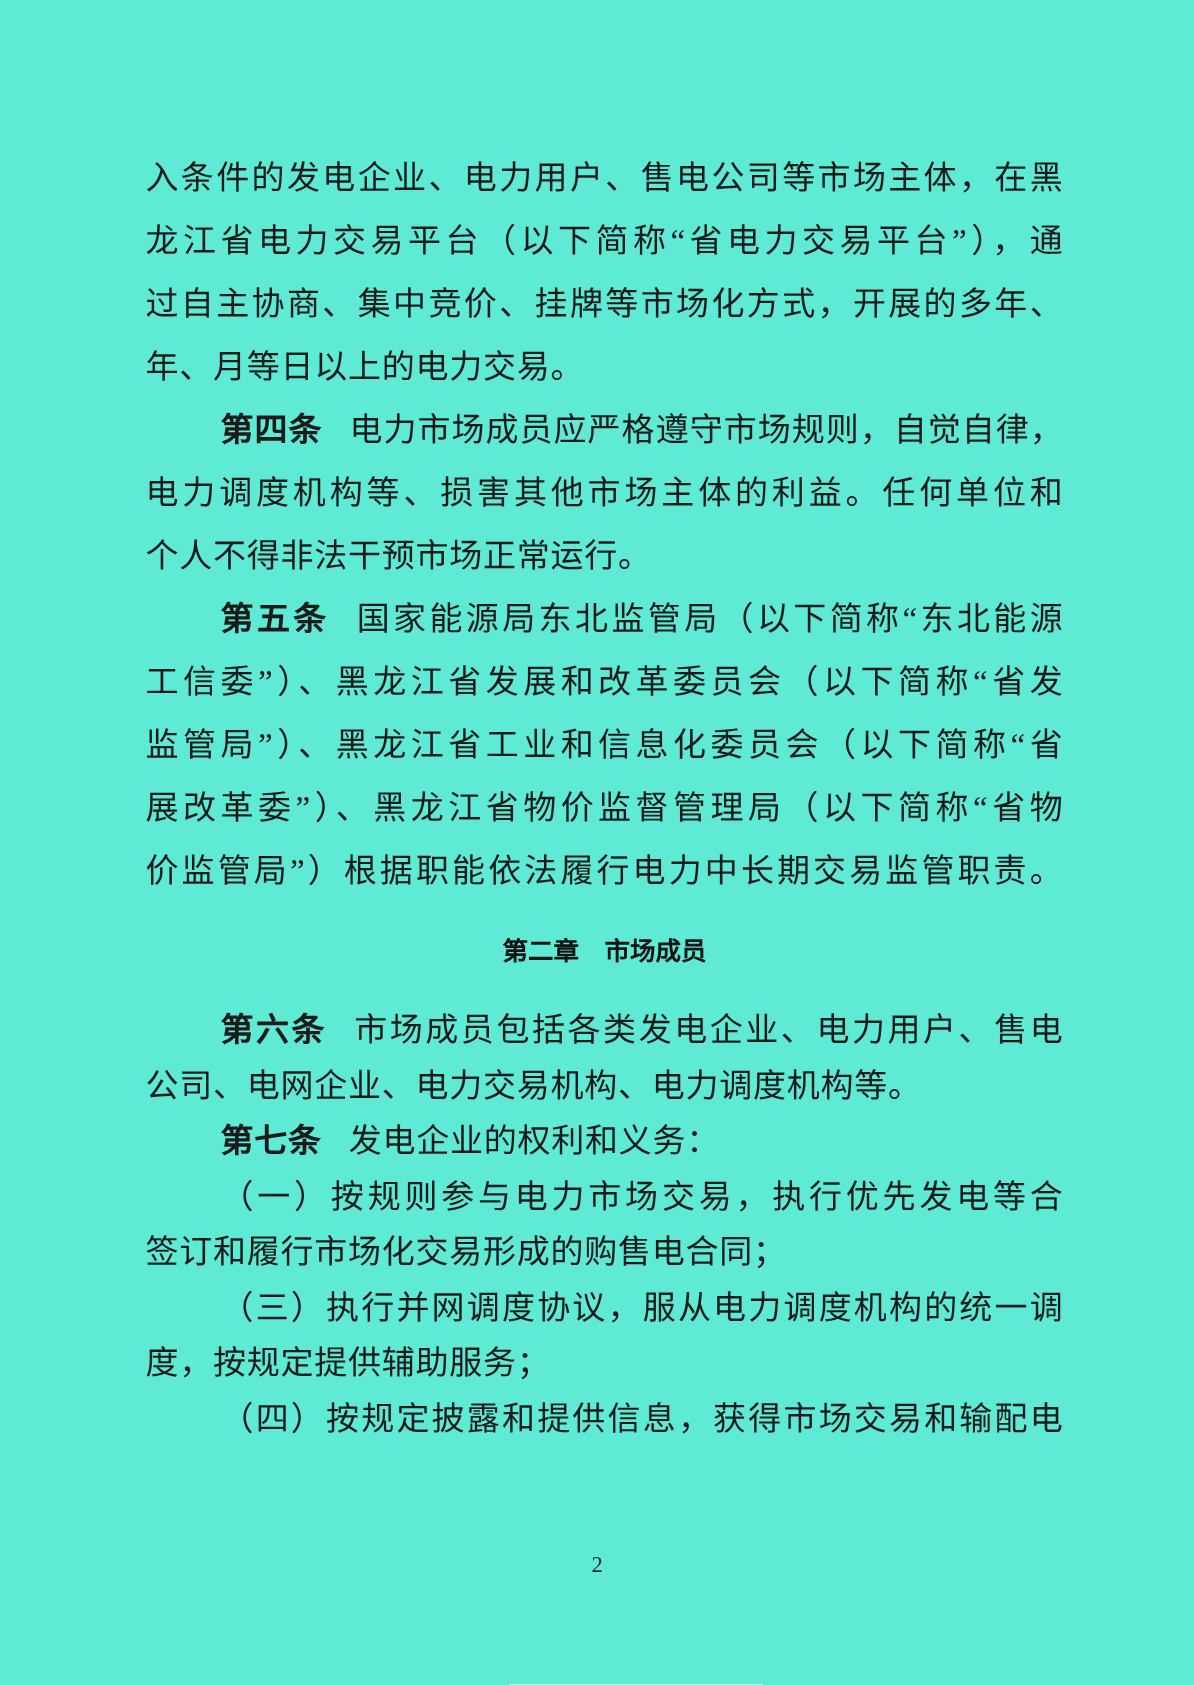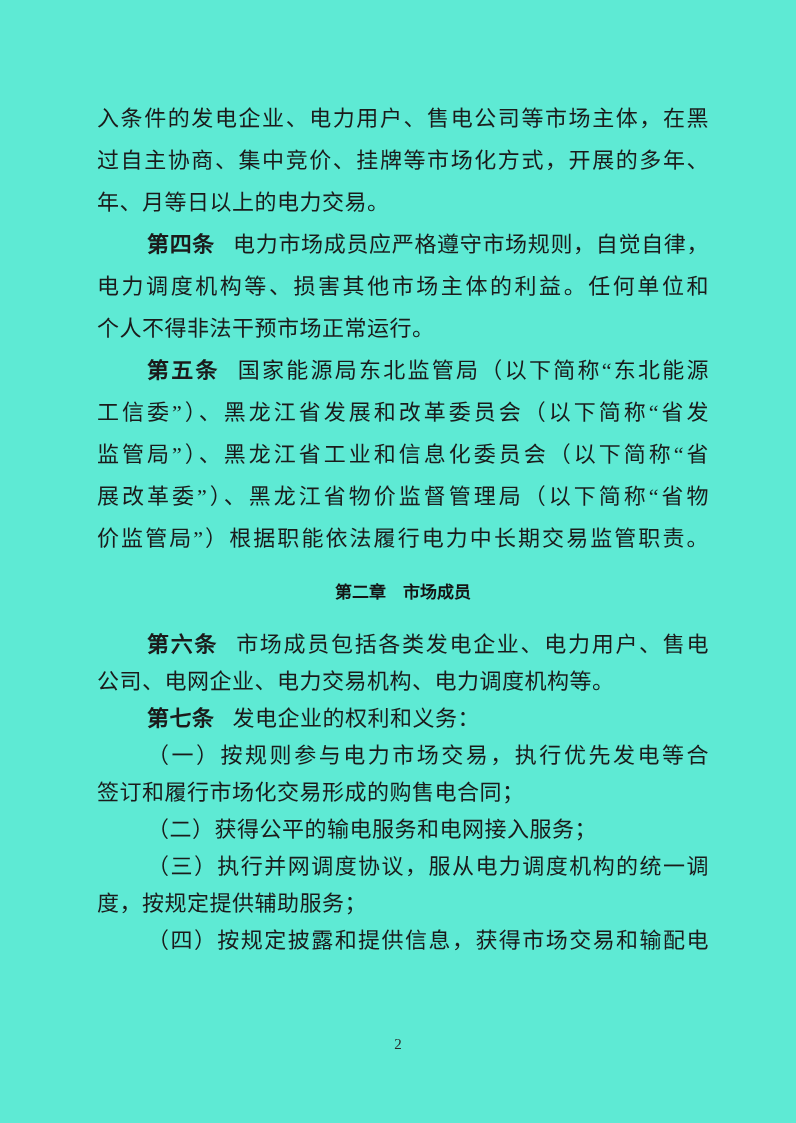--- a/index.html
+++ b/index.html
@@ -69,38 +69,38 @@
     font-family: "Liberation Serif", "DejaVu Serif", serif;
   }
 </style>
 </head>
 <body>
 
 <div class="page">
   <div class="content">
     <div class="sec-a" id="sec-top">
         <div class="line fill">入条件的发电企业、电力用户、售电公司等市场主体，在黑</div>
+        <div class="line fill">龙江省电力交易平台（以下简称“省电力交易平台”），通</div>
         <div class="line fill">过自主协商、集中竞价、挂牌等市场化方式，开展的多年、</div>
         <div class="line">年、月等日以上的电力交易。</div>
         <div class="line fill indent"><span class="lead">第四条</span>电力市场成员应严格遵守市场规则，自觉自律，</div>
         <div class="line fill">电力调度机构等、损害其他市场主体的利益。任何单位和</div>
         <div class="line">个人不得非法干预市场正常运行。</div>
         <div class="line fill indent"><span class="lead">第五条</span>国家能源局东北监管局（以下简称“东北能源</div>
         <div class="line fill">工信委”）、黑龙江省发展和改革委员会（以下简称“省发</div>
         <div class="line fill">监管局”）、黑龙江省工业和信息化委员会（以下简称“省</div>
         <div class="line fill">展改革委”）、黑龙江省物价监督管理局（以下简称“省物</div>
         <div class="line fill">价监管局”）根据职能依法履行电力中长期交易监管职责。</div>
       </div>
     <div class="chapter">第二章　市场成员</div>
     <div class="sec-b" id="sec-bottom">
         <div class="line fill indent"><span class="lead">第六条</span>市场成员包括各类发电企业、电力用户、售电</div>
         <div class="line">公司、电网企业、电力交易机构、电力调度机构等。</div>
         <div class="line indent"><span class="lead">第七条</span>发电企业的权利和义务：</div>
         <div class="line fill indent">（一）按规则参与电力市场交易，执行优先发电等合同，</div>
         <div class="line">签订和履行市场化交易形成的购售电合同；</div>
-        <div class="line indent">（二）获得公平的输电服务和电网接入服务；</div>
         <div class="line fill indent">（三）执行并网调度协议，服从电力调度机构的统一调</div>
         <div class="line">度，按规定提供辅助服务；</div>
         <div class="line fill indent">（四）按规定披露和提供信息，获得市场交易和输配电</div>
       </div>
   </div>
   <div class="page-number">2</div>
 </div>
 
 </body></html>

